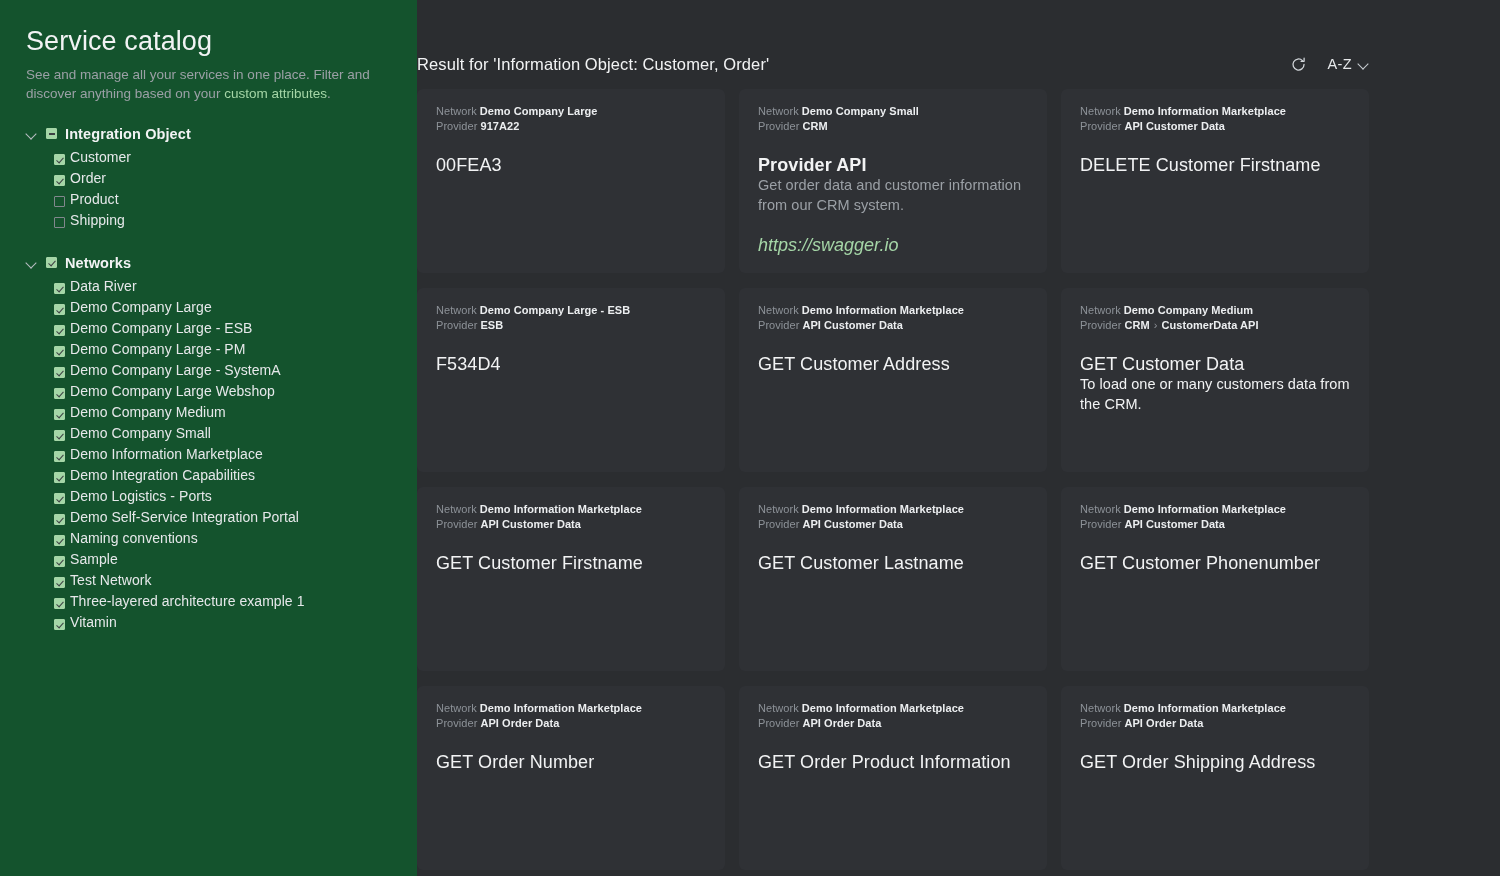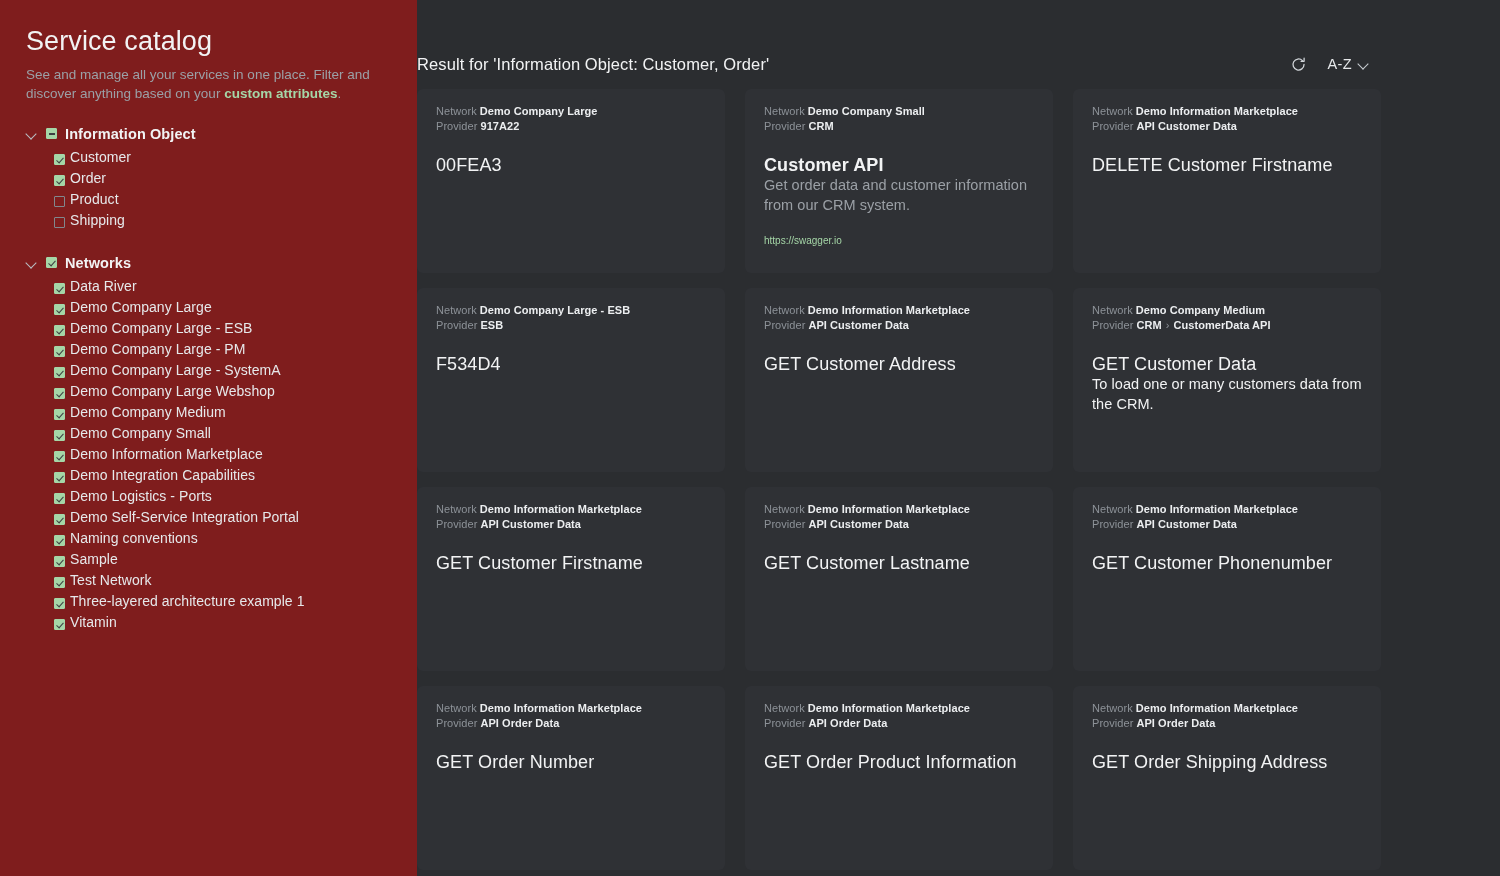--- a/index.html
+++ b/index.html
@@ -16,41 +16,41 @@
     display: flex;
     width: 1500px;
     height: 876px;
   }
 
   
   .sidebar {
     width: 417px;
     flex: 0 0 417px;
     padding: 24px 0 0 26px;
-    background: #7f1d1d;
+    background: #14532d;
   }
 
   .page-title {
     font-size: 27px;
     font-weight: 400;
     color: #f2f3f4;
     letter-spacing: 0.1px;
     line-height: 34px;
   }
 
   .page-subtitle {
     margin-top: 7px;
     font-size: 13.5px;
     line-height: 19px;
     color: #9ba0a6;
     max-width: 356px;
   }
   .page-subtitle .accent {
     color: #a5d6a7;
-    font-weight: 700;
+    font-weight: 400;
   }
 
   .filter-group { margin-top: 20px; }
   .filter-group.second { margin-top: 24px; }
 
   .group-header {
     display: flex;
     align-items: center;
     height: 21px;
     gap: 8px;
@@ -191,21 +191,21 @@
     width: 7px; height: 7px;
     border-right: 1.6px solid #c8cdd2;
     border-bottom: 1.6px solid #c8cdd2;
     transform: rotate(45deg);
   }
 
   
   .grid {
     display: grid;
     grid-template-columns: repeat(3, 308px);
-    gap: 15px 20px;
+    gap: 15px 14px;
     margin-top: 1px;
   }
 
   .card {
     background: #2f3135;
     border-radius: 6px;
     padding: 15px 19px 16px 19px;
     height: 184px;
     overflow: hidden;
     cursor: pointer;
@@ -239,44 +239,45 @@
     font-size: 14.5px;
     line-height: 20px;
     color: #9ba0a6;
     letter-spacing: 0.05px;
   }
   .card-desc.light { color: #f2f3f4; }
 
   .card-link {
     display: inline-block;
     margin-top: 20px;
-    font-size: 10px;
+    font-size: 18px;
     color: #a5d6a7;
     text-decoration: none;
     font-weight: 400;
+    font-style: italic;
   }
 </style>
 </head>
 <body>
 
 <div class="app">
 
   <aside class="sidebar">
     <h1 class="page-title">Service catalog</h1>
 
     <p class="page-subtitle">
       <span>See and manage all your services in one place. Filter and discover anything based on your </span><span class="accent">custom attributes</span><span>.</span>
     </p>
 
     <div id="filter-groups">
         <div class="filter-group">
           <div class="group-header">
             <span class="chevron"></span>
             <span class="cb indeterminate"></span>
-            <span class="group-label">Information Object</span>
+            <span class="group-label">Integration Object</span>
           </div>
           <div class="filter-item">
             <span class="cb checked"></span>
             <span class="item-label">Customer</span>
           </div>
           <div class="filter-item">
             <span class="cb checked"></span>
             <span class="item-label">Order</span>
           </div>
           <div class="filter-item">
@@ -389,21 +390,21 @@
         <div class="card">
           <div class="meta-line"><span>Network </span><span class="meta-val">Demo Company Large</span></div>
           <div class="meta-line"><span>Provider </span><span class="meta-val">917A22</span></div>
           <div class="card-body">
             <div class="card-title">00FEA3</div>
           </div>
         </div>
         <div class="card">
           <div class="meta-line"><span>Network </span><span class="meta-val">Demo Company Small</span></div>
           <div class="meta-line"><span>Provider </span><span class="meta-val">CRM</span></div>
-          <div class="card-body"><div class="card-title bold">Customer API</div><div class="card-desc">Get order data and customer information from our CRM system.</div><a class="card-link" href="#">https://swagger.io</a></div>
+          <div class="card-body"><div class="card-title bold">Provider API</div><div class="card-desc">Get order data and customer information from our CRM system.</div><a class="card-link" href="#">https://swagger.io</a></div>
         </div>
         <div class="card">
           <div class="meta-line"><span>Network </span><span class="meta-val">Demo Information Marketplace</span></div>
           <div class="meta-line"><span>Provider </span><span class="meta-val">API Customer Data</span></div>
           <div class="card-body">
             <div class="card-title">DELETE Customer Firstname</div>
           </div>
         </div>
         <div class="card">
           <div class="meta-line"><span>Network </span><span class="meta-val">Demo Company Large - ESB</span></div>

